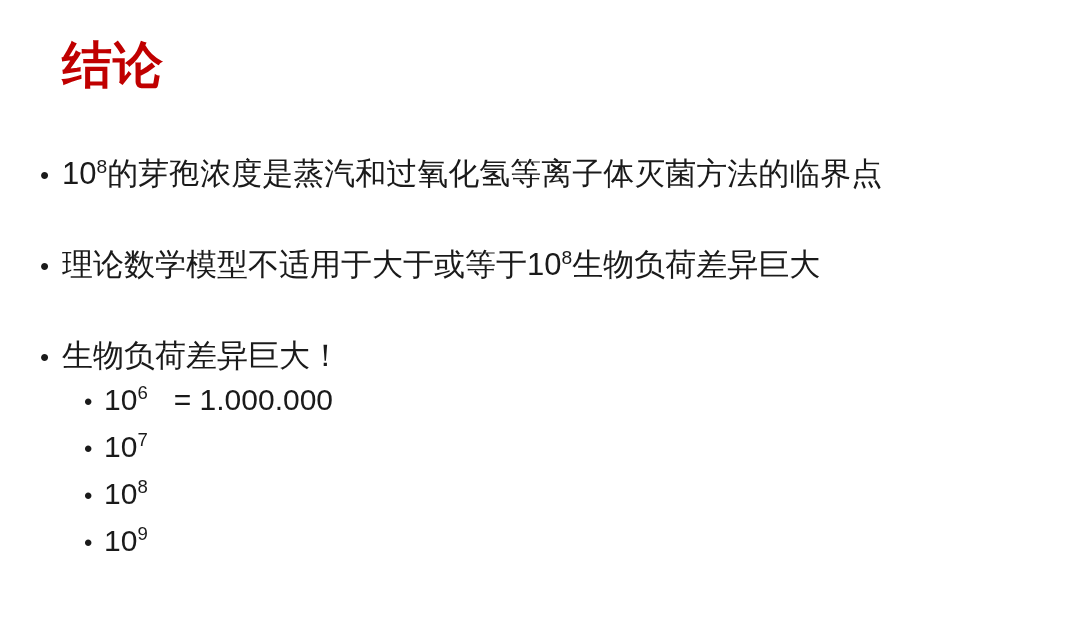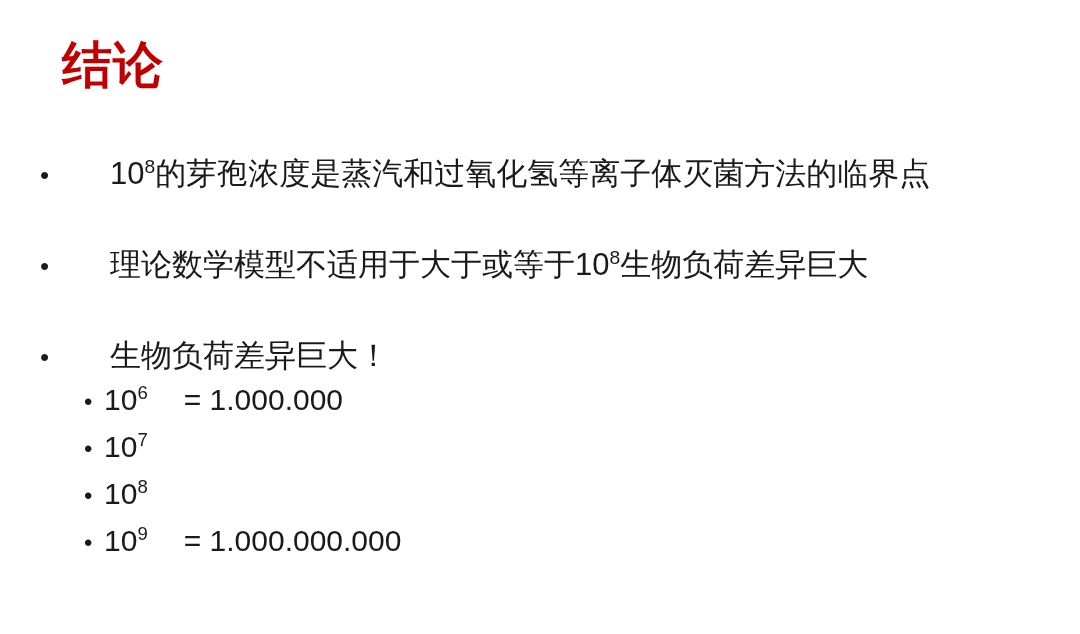--- a/index.html
+++ b/index.html
@@ -51,21 +51,20 @@
   .bullet-mark {
     width: 22px;
     flex: 0 0 22px;
     font-size: 26px;
     line-height: 1;
     color: #1a1a1a;
   }
   .bullet-text {
     flex: 1;
     white-space: nowrap;
-    margin-left: 48px;
   }
   .sub-list {
     margin-left: 44px;
     margin-top: 4px;
   }
   .sub-row {
     display: flex;
     align-items: baseline;
     font-size: 30px;
     line-height: 1.0;
@@ -76,21 +75,21 @@
     flex: 0 0 20px;
     font-size: 24px;
     color: #1a1a1a;
   }
   .sub-base {
     display: inline-block;
     min-width: 0;
   }
   .sub-eq {
     display: inline-block;
-    margin-left: 36px;
+    margin-left: 26px;
   }
   sup {
     font-size: 0.62em;
     vertical-align: super;
     line-height: 0;
   }
 </style>
 </head>
 <body>
 
@@ -129,18 +128,17 @@
       </div>
 
       <div class="sub-row">
         <span class="sub-mark">•</span>
         <span class="sub-base"><span>10</span><sup>8</sup></span>
       </div>
 
       <div class="sub-row">
         <span class="sub-mark">•</span>
         <span class="sub-base"><span>10</span><sup>9</sup></span>
-        <span class="sub-eq">= 1.000.000.000</span>
       </div>
 
     </div>
   </div>
 </div>
 
 </body></html>

